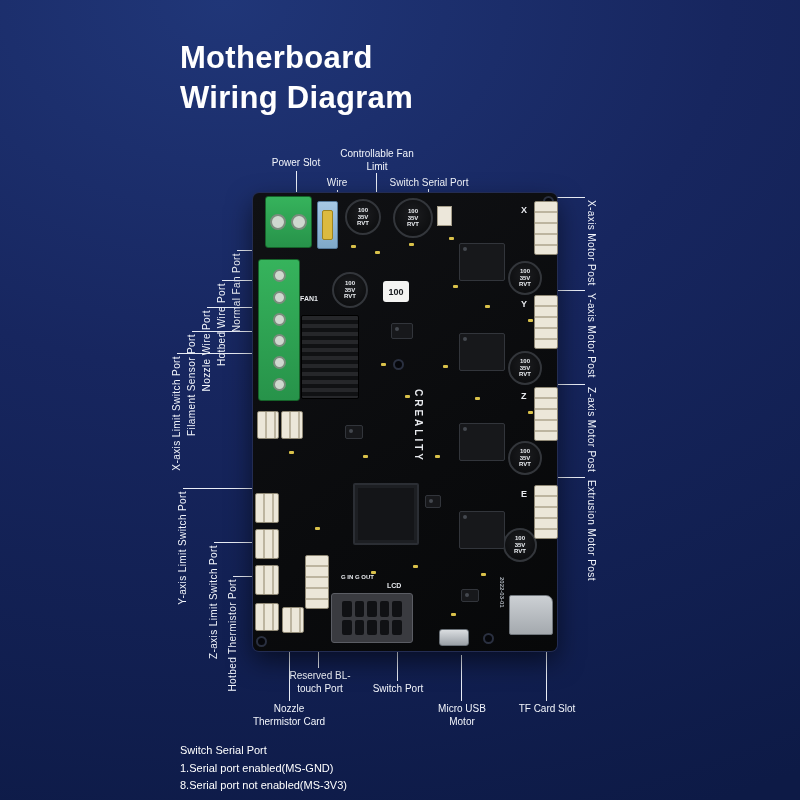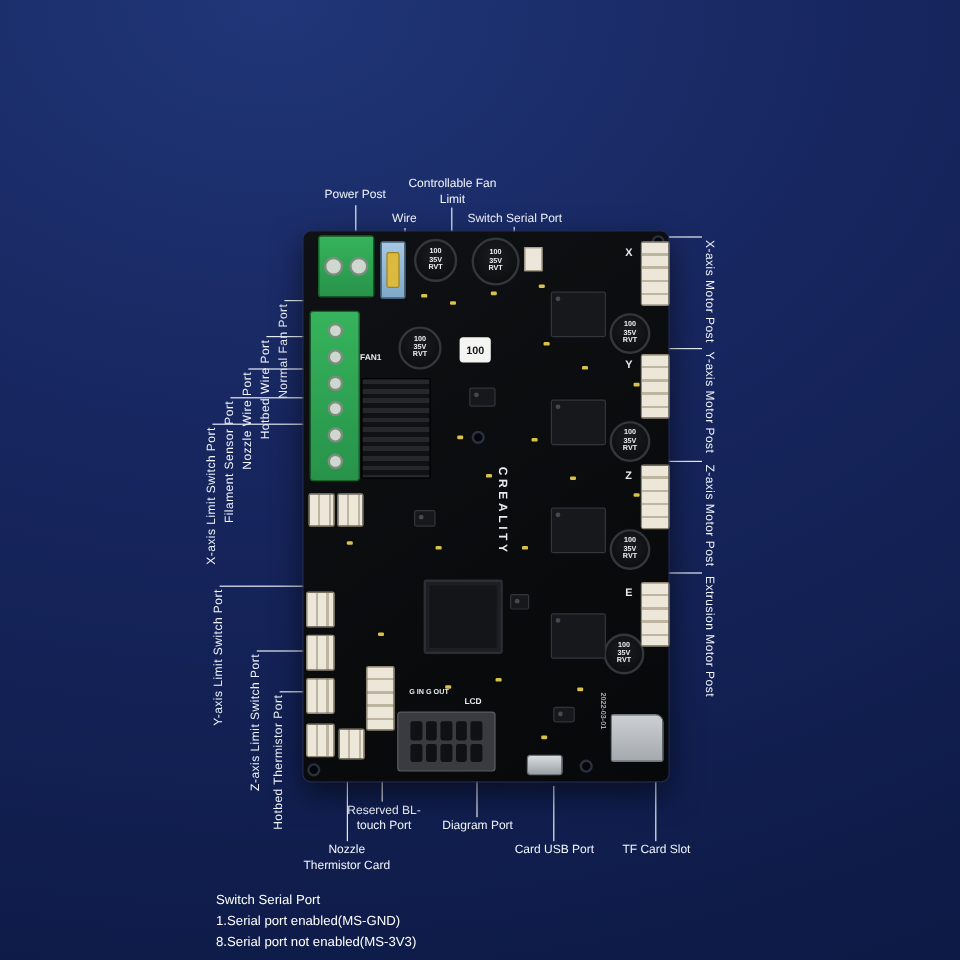--- a/index.html
+++ b/index.html
@@ -49,22 +49,26 @@
   .usb { background:linear-gradient(#dadde0,#9aa0a6); border:1px solid #697077; border-radius:3px; }
   .tf { background:linear-gradient(#ccd0d4,#a4a9ae); border:1px solid #70767c; border-radius:2px 7px 2px 2px; }
   .smd { position:absolute; width:5px; height:3px; background:#d9c14a; border-radius:1px; }
   .dip { background:#ece7da; border:1px solid #a59d89; }
 </style>
 </head>
 <body>
 
 <div class="canvas">
 
-
-  <div class="callout h" style="left:261px;top:157px;width:70px;">Power Post</div>
+  <div class="title">
+    <div>Motherboard</div>
+    <div>Wiring Diagram</div>
+  </div>
+
+  <div class="callout h" style="left:261px;top:157px;width:70px;">Power Slot</div>
   <div class="callout h" style="left:319px;top:177px;width:36px;">Wire</div>
   <div class="callout h" style="left:340px;top:148px;width:74px;">Controllable Fan Limit</div>
   <div class="callout h" style="left:384px;top:177px;width:90px;">Switch Serial Port</div>
 
   <div class="cline" style="left:296px;top:171px;width:1px;height:22px;"></div>
   <div class="cline" style="left:337px;top:190px;width:1px;height:14px;"></div>
   <div class="cline" style="left:376px;top:173px;width:1px;height:20px;"></div>
   <div class="cline" style="left:428px;top:189px;width:1px;height:22px;"></div>
 
   <div class="callout vtext" style="left:584px;top:200px;">X-axis Motor Post</div>
@@ -90,22 +94,22 @@
   <div class="cline" style="left:222px;top:280px;width:32px;height:1px;"></div>
   <div class="cline" style="left:207px;top:307px;width:47px;height:1px;"></div>
   <div class="cline" style="left:192px;top:331px;width:62px;height:1px;"></div>
   <div class="cline" style="left:177px;top:353px;width:77px;height:1px;"></div>
   <div class="cline" style="left:183px;top:488px;width:71px;height:1px;"></div>
   <div class="cline" style="left:214px;top:542px;width:40px;height:1px;"></div>
   <div class="cline" style="left:233px;top:576px;width:21px;height:1px;"></div>
 
   <div class="callout h" style="left:281px;top:670px;width:78px;">Reserved BL-touch Port</div>
   <div class="callout h" style="left:250px;top:703px;width:78px;">Nozzle Thermistor Card</div>
-  <div class="callout h" style="left:367px;top:683px;width:62px;">Diagram Port</div>
-  <div class="callout h" style="left:426px;top:703px;width:72px;">Card USB Port</div>
+  <div class="callout h" style="left:367px;top:683px;width:62px;">Switch Port</div>
+  <div class="callout h" style="left:426px;top:703px;width:72px;">Micro USB Motor</div>
   <div class="callout h" style="left:514px;top:703px;width:66px;">TF Card Slot</div>
 
   <div class="cline" style="left:318px;top:618px;width:1px;height:50px;"></div>
   <div class="cline" style="left:289px;top:648px;width:1px;height:53px;"></div>
   <div class="cline" style="left:397px;top:650px;width:1px;height:31px;"></div>
   <div class="cline" style="left:461px;top:655px;width:1px;height:46px;"></div>
   <div class="cline" style="left:546px;top:646px;width:1px;height:55px;"></div>
 
   <div class="board">
 

